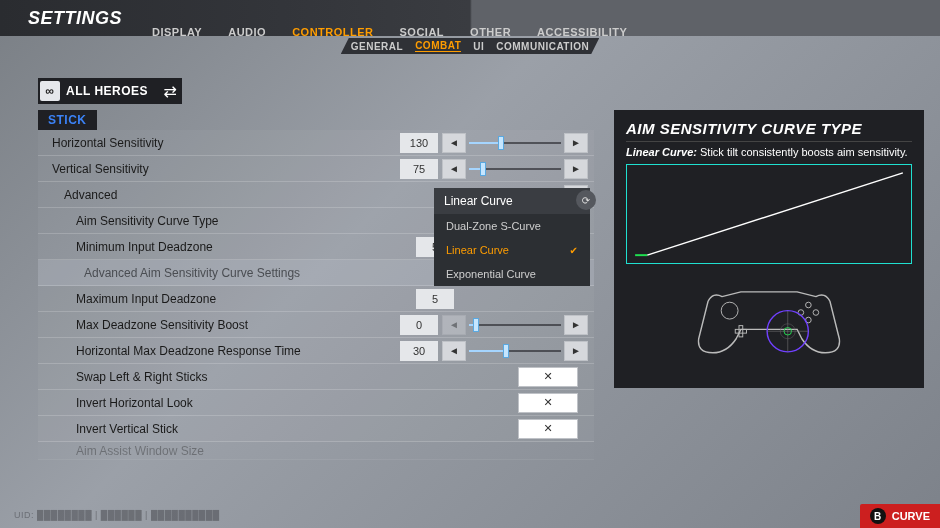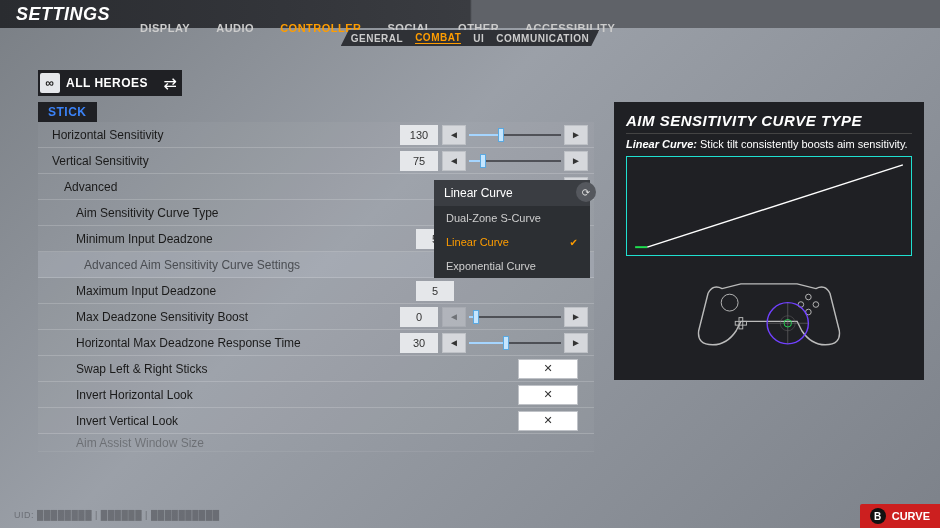--- a/index.html
+++ b/index.html
@@ -1,19 +1,19 @@
 <!DOCTYPE html>
 <html><head>
 <meta charset="utf-8">
 <style>
   * { margin: 0; padding: 0; box-sizing: border-box; font-family: "Segoe UI", Arial, sans-serif; }
   body { width: 940px; height: 528px; background: linear-gradient(135deg, #7a7f85 0%, #9ba0a8 40%, #7d828a 100%); overflow: hidden; position: relative; }
   
   
-  .header { height: 28px; background: linear-gradient(90deg, #2a2c30 0%, #33353a 30%, #3a3c41 50%, transparent 50.2%), #5f6268; color: #fff; display: flex; align-items: center; padding: 0 16px; position: relative; text-align: right; }
+  .header { height: 36px; background: linear-gradient(90deg, #2a2c30 0%, #33353a 30%, #3a3c41 50%, transparent 50.2%), #5f6268; color: #fff; display: flex; align-items: center; padding: 0 28px; position: relative; text-align: right; }
   .header::before { content:""; position:absolute; left:50%; top:0; bottom:0; width:50%; background:#5f6268; z-index:-1;}
   .title { font-style: italic; font-weight: 700; font-size: 18px; margin-right: 30px; letter-spacing: 0.5px;}
   .nav-tabs { display: flex; gap: 26px; font-size: 11px; font-weight: 600; letter-spacing: 0.5px;}
   .nav-tabs span { color: #ccc; cursor: pointer; margin-top: 28px;}
   .nav-tabs span.active { color: #ff9d00; }
   
   
   .subnav-wrap { height: 20px; display:flex; justify-content:center; align-items:center; }
   .subnav { background:#2f3136; padding: 2px 10px; clip-path: polygon(8px 0, 100% 0, calc(100% - 8px) 100%, 0 100%); display:flex; gap:12px; align-items:center;}
   .subnav span { font-size: 10px; font-weight:600; color:#ccc; letter-spacing:0.5px; cursor:pointer;}
@@ -220,21 +220,21 @@
 
       <div class="row indent2">
         <div class="label">Invert Horizontal Look</div>
         <div class="controls">
             <div class="cross-box">✕</div>
             <div style="width:4px"></div>
           </div>
       </div>
 
       <div class="row indent2">
-        <div class="label">Invert Vertical Look</div>
+        <div class="label">Invert Vertical Stick</div>
         <div class="controls">
             <div class="cross-box">✕</div>
             <div style="width:4px"></div>
           </div>
       </div>
 
       <div class="row indent2" style="opacity:0.35; height:18px; overflow:hidden;">
         <div class="label">Aim Assist Window Size</div>
       </div>
     </div>

